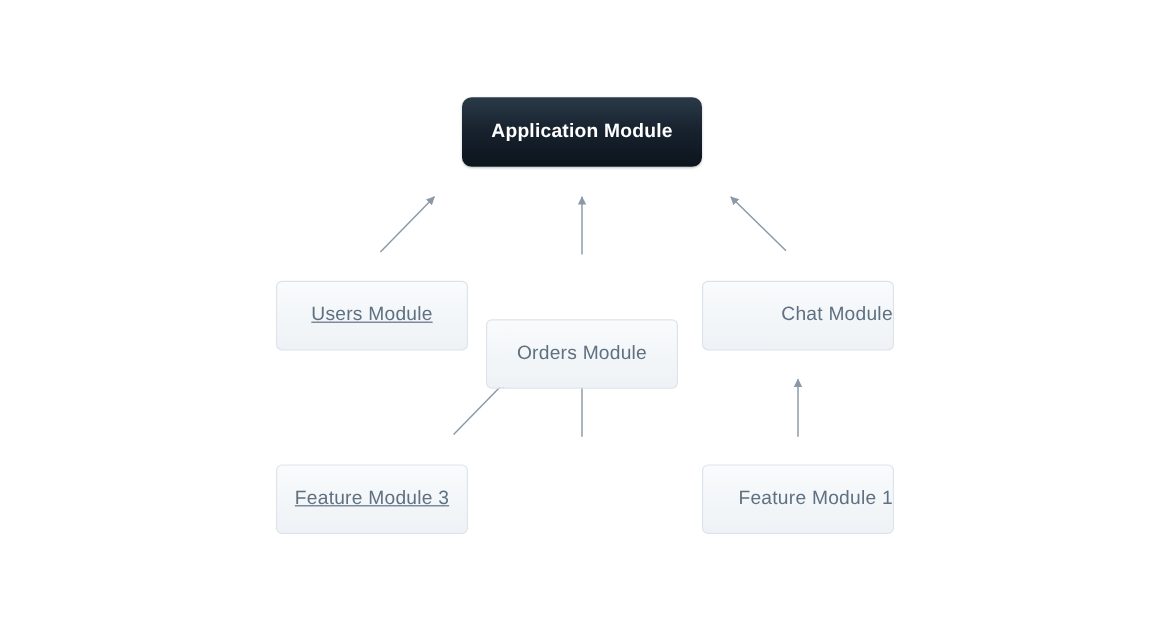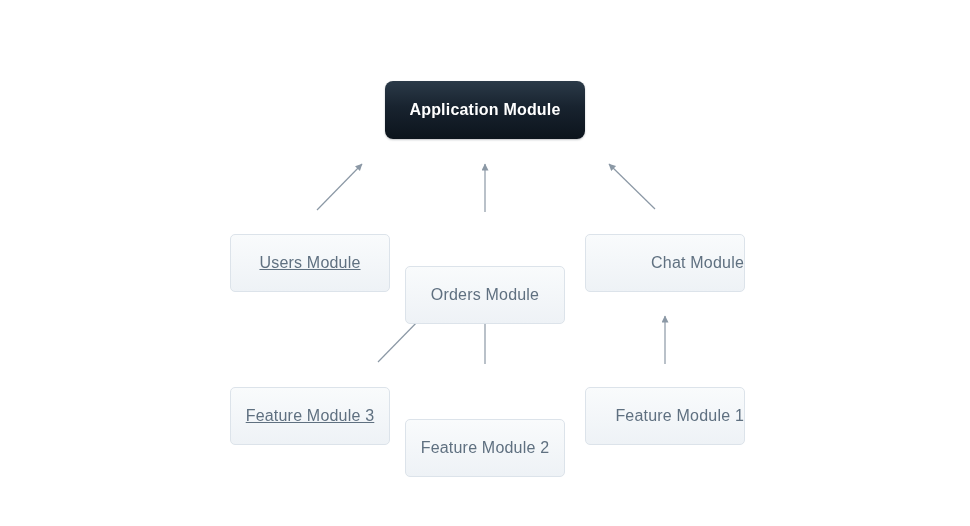--- a/index.html
+++ b/index.html
@@ -92,21 +92,18 @@
   </div>
 
   <div class="node node-module row-mid col-3">
     <span>Chat Module</span>
   </div>
 
   <div class="node node-module row-bottom col-1">
     <span>Feature Module 3</span>
   </div>
 
-  <div class="node node-module row-bottom col-2">
-    <span>Feature Module 2</span>
-  </div>
 
   <div class="node node-module row-bottom col-3">
     <span>Feature Module 1</span>
   </div>
 
 </div>
 
 </body></html>

